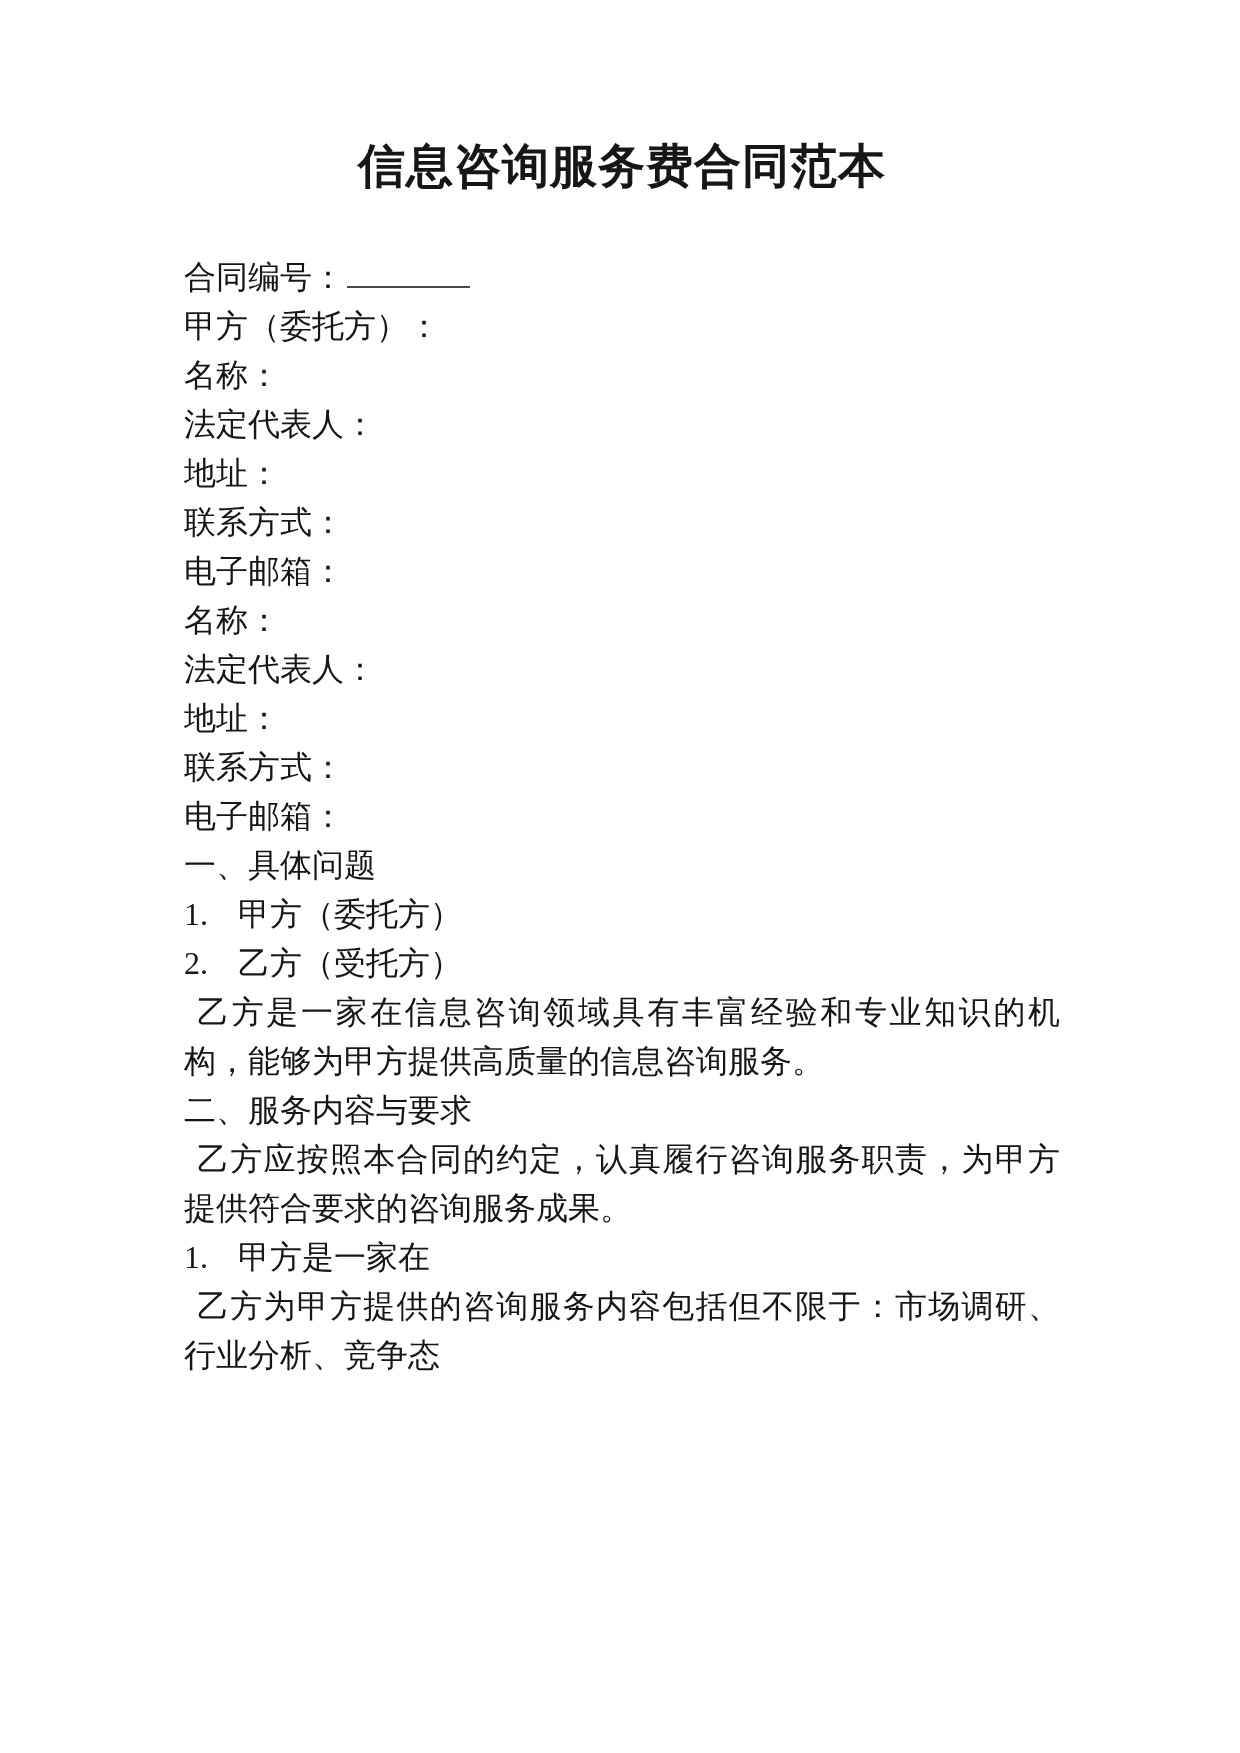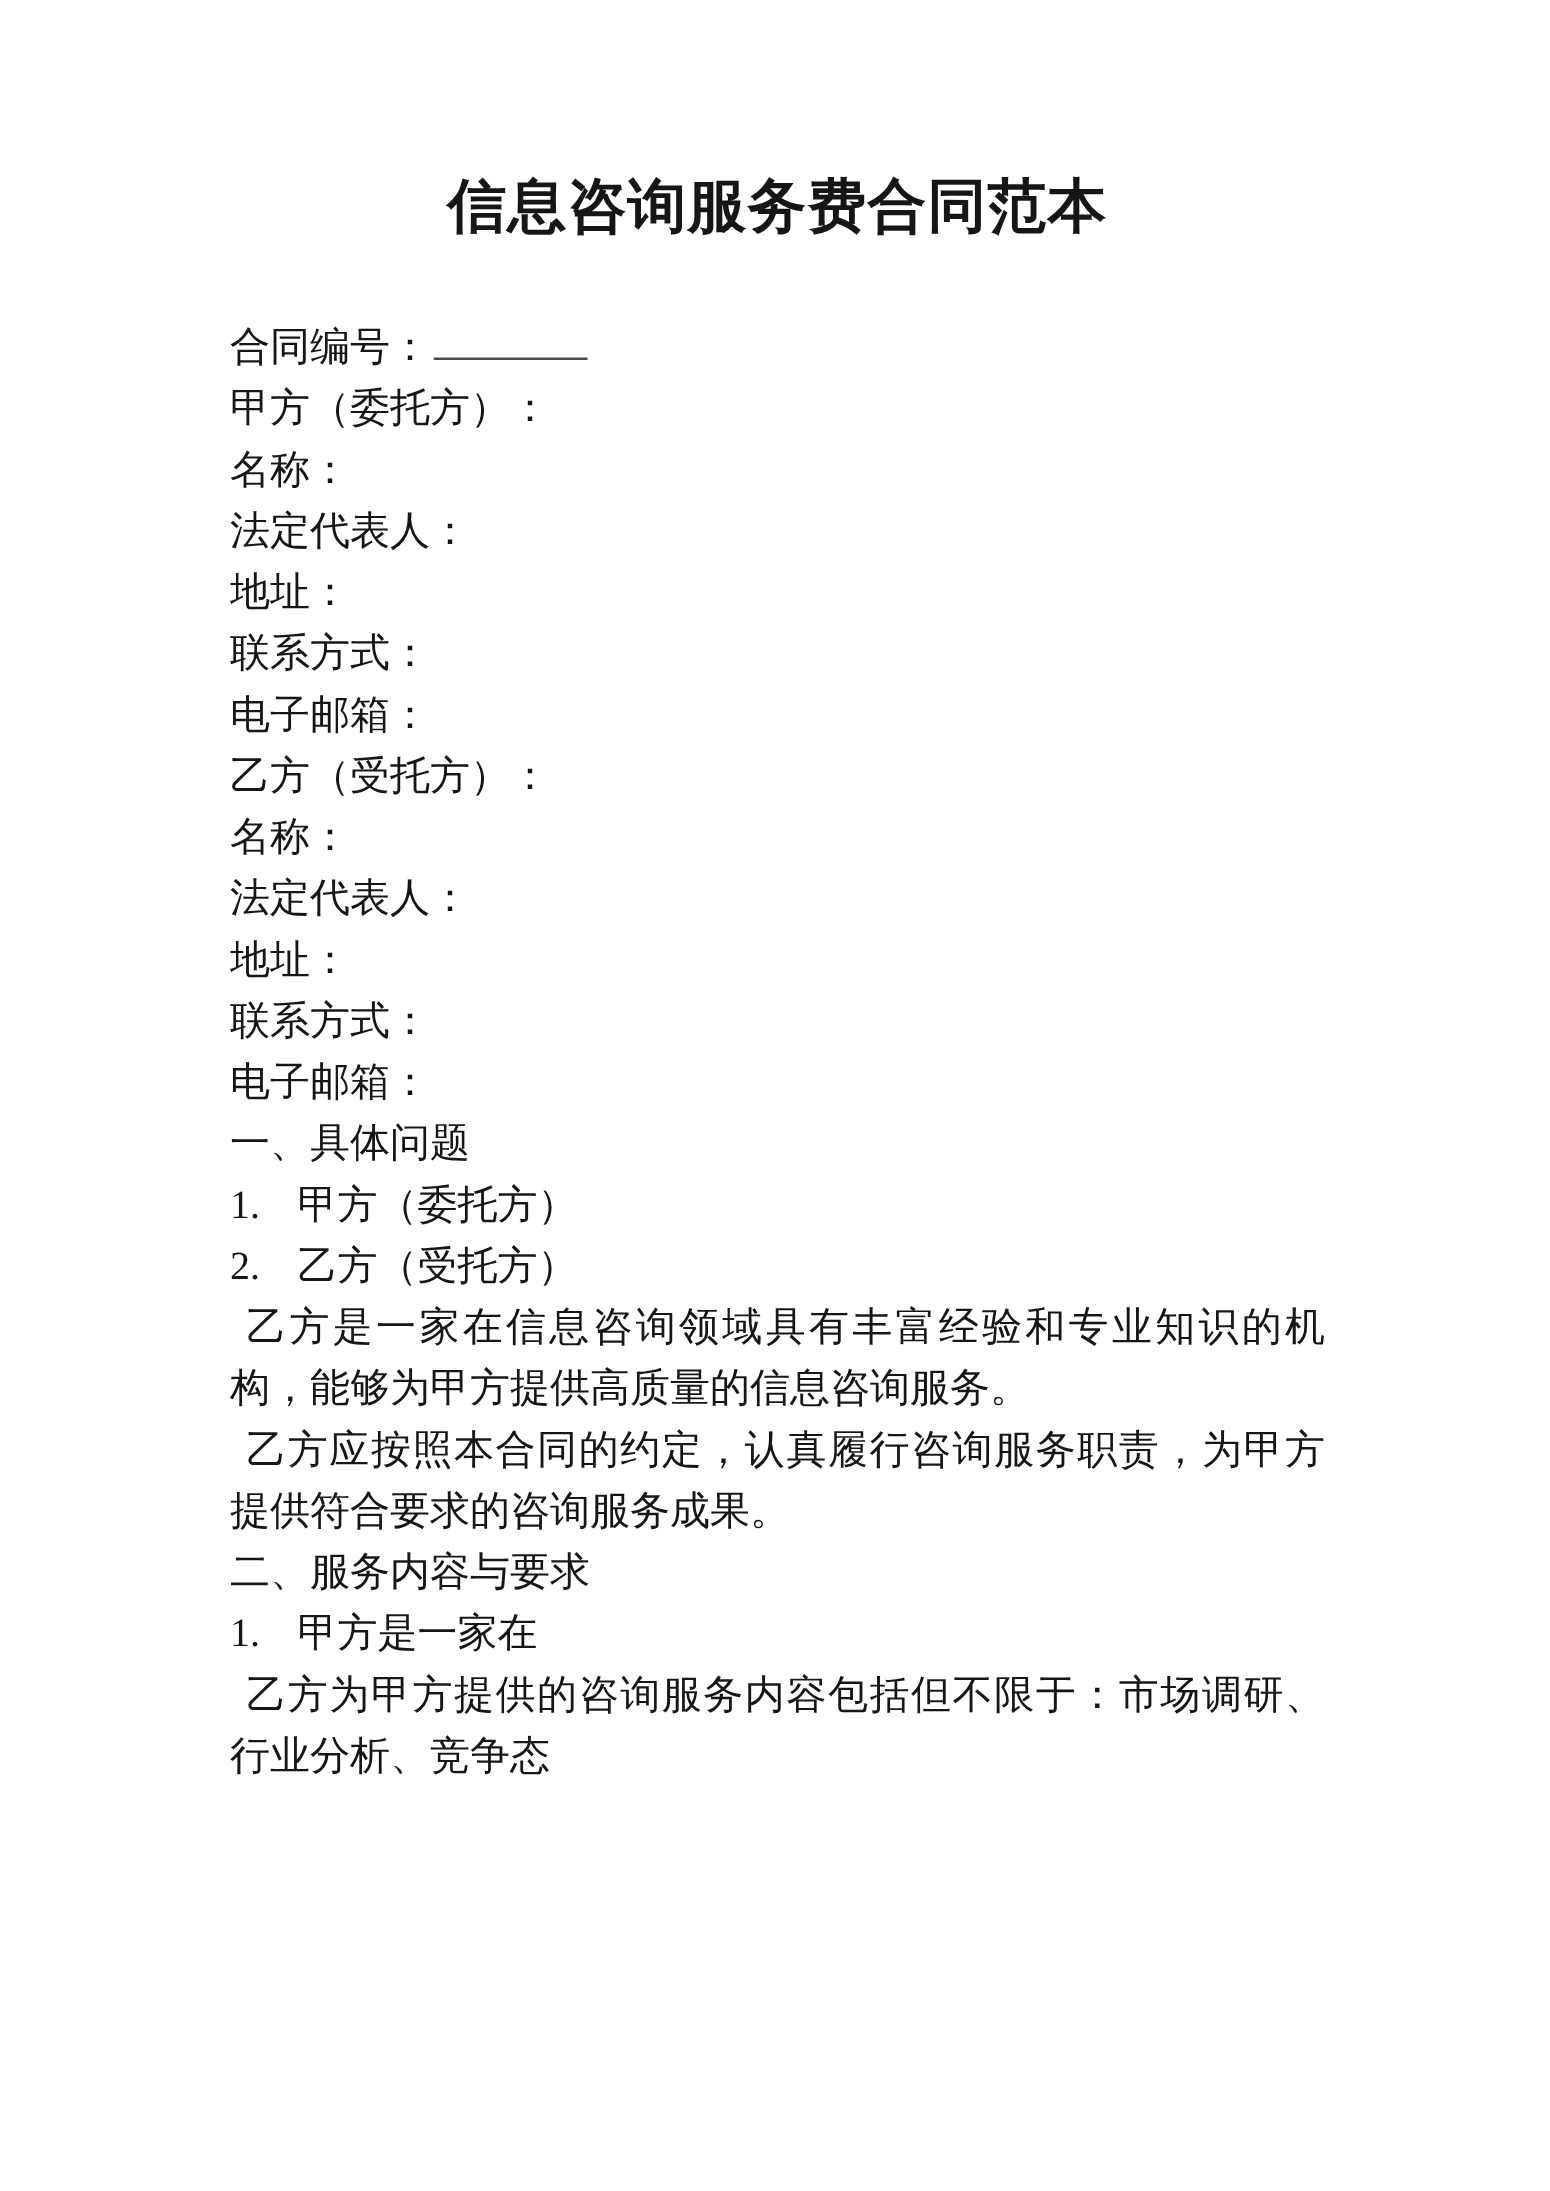--- a/index.html
+++ b/index.html
@@ -61,28 +61,27 @@
 <div class="page">
   <h1 class="doc-title">信息咨询服务费合同范本</h1>
   <div class="doc-body" id="doc-body">
       <div class="line field_blank"><span>合同编号：</span><span class="blank"></span></div>
       <div class="line field"><span>甲方（委托方）：</span></div>
       <div class="line field"><span>名称：</span></div>
       <div class="line field"><span>法定代表人：</span></div>
       <div class="line field"><span>地址：</span></div>
       <div class="line field"><span>联系方式：</span></div>
       <div class="line field"><span>电子邮箱：</span></div>
-      <div class="line field"><span>乙方（受托方）：</span></div>
       <div class="line field"><span>名称：</span></div>
       <div class="line field"><span>法定代表人：</span></div>
       <div class="line field"><span>地址：</span></div>
       <div class="line field"><span>联系方式：</span></div>
       <div class="line field"><span>电子邮箱：</span></div>
       <div class="line heading"><span>一、具体问题</span></div>
       <div class="line numbered"><span class="num">1.</span><span>甲方（委托方）</span></div>
       <div class="line numbered"><span class="num">2.</span><span>乙方（受托方）</span></div>
       <div class="line para"><span>乙方是一家在信息咨询领域具有丰富经验和专业知识的机构，能够为甲方提供高质量的信息咨询服务。</span></div>
+      <div class="line heading"><span>二、服务内容与要求</span></div>
       <div class="line para"><span>乙方应按照本合同的约定，认真履行咨询服务职责，为甲方提供符合要求的咨询服务成果。</span></div>
-      <div class="line heading"><span>二、服务内容与要求</span></div>
       <div class="line numbered"><span class="num">1.</span><span>甲方是一家在</span></div>
       <div class="line para"><span>乙方为甲方提供的咨询服务内容包括但不限于：市场调研、行业分析、竞争态</span></div>
     </div>
 </div>
 
 </body></html>

